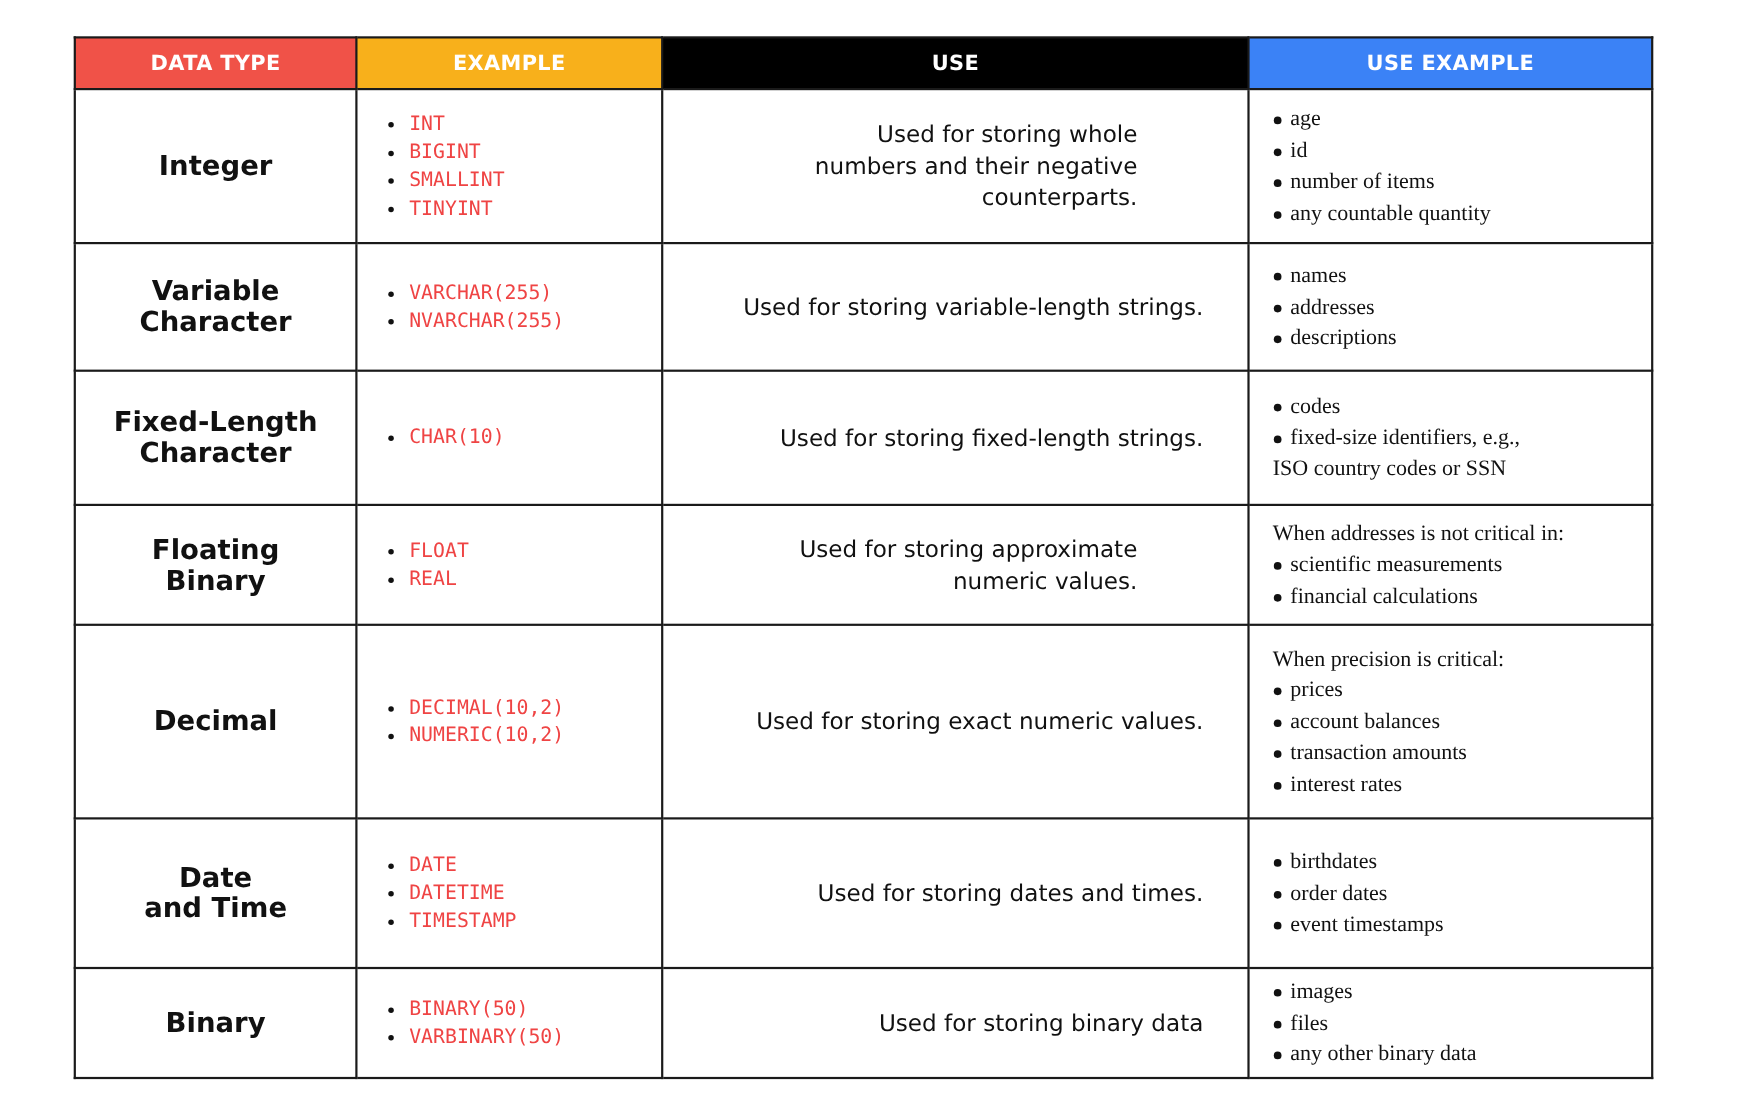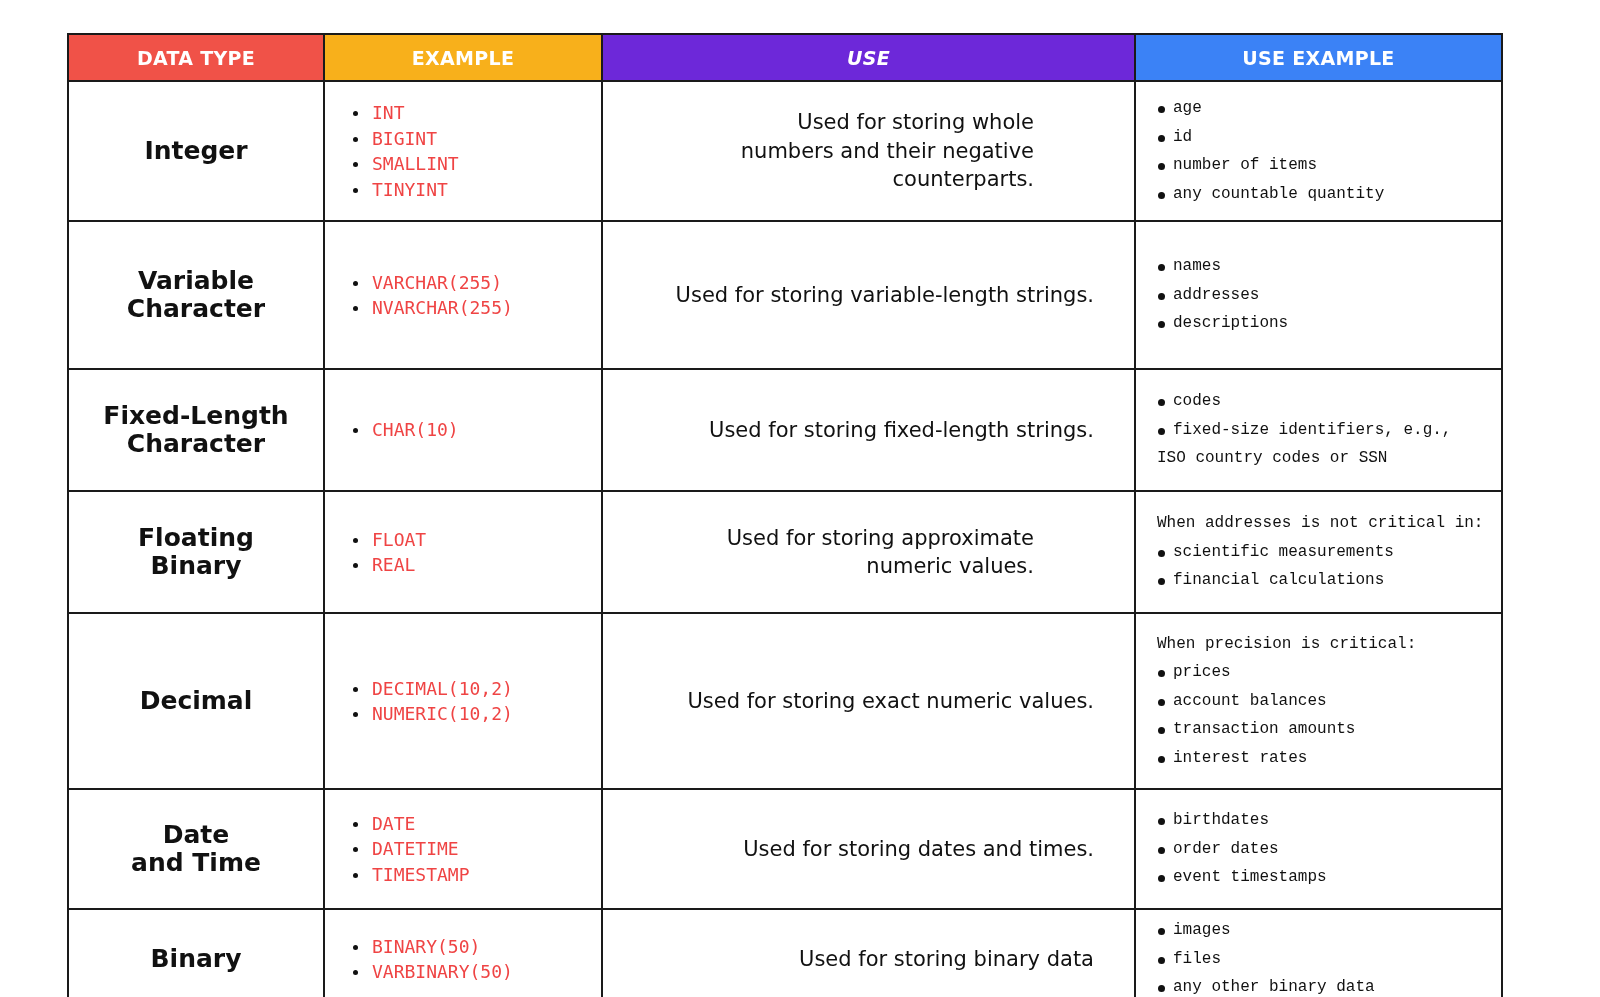--- a/index.html
+++ b/index.html
@@ -84,22 +84,22 @@
       text-align: right;
       vertical-align: middle;
       font-family: "DejaVu Sans", sans-serif;
       font-size: 21px;
       line-height: 28.5px;
       padding: 0 40px !important;
     }
 
     .useex-cell {
       vertical-align: middle;
-      font-family: Liberation Mono, monospace;
-      font-size: 16px;
+      font-family: Liberation Serif, serif;
+      font-size: 20px;
       line-height: 28.5px;
       padding-left: 21px !important;
       padding-right: 8px !important;
     }
     .useex-intro { display: block; }
     .dot-list {
       list-style: none;
       margin: 0;
       padding: 0;
     }
@@ -112,42 +112,42 @@
       position: absolute;
       left: 1px;
       top: 12px;
       width: 7px;
       height: 7px;
       border-radius: 50%;
       background: #111;
     }
 
     tr.r-integer { height: 140px; }
-    tr.r-varchar { height: 148px; }
+    tr.r-varchar { height: 116px; }
     tr.r-fixed { height: 122px; }
-    tr.r-float { height: 122px; }
+    tr.r-float { height: 109px; }
     tr.r-decimal { height: 176px; }
-    tr.r-date { height: 120px; }
+    tr.r-date { height: 136px; }
     tr.r-binary { height: 100px; }
   </style>
 </head>
 <body>
 
 <table class="table">
   <colgroup>
     <col class="col-type">
     <col class="col-example">
     <col class="col-use">
     <col class="col-useex">
   </colgroup>
   <thead>
     <tr>
       <th style="background:#f05248;">DATA TYPE</th>
       <th style="background:#f8b01b;">EXAMPLE</th>
-      <th style="background:#6d28d9;font-style:italic;">USE</th>
+      <th style="background:#000000;">USE</th>
       <th style="background:#3b82f6;">USE EXAMPLE</th>
     </tr>
   </thead>
   <tbody>
 
     <tr class="r-integer">
       <td class="type-cell">
         <span>Integer</span>
       </td>
       <td class="example-cell">

